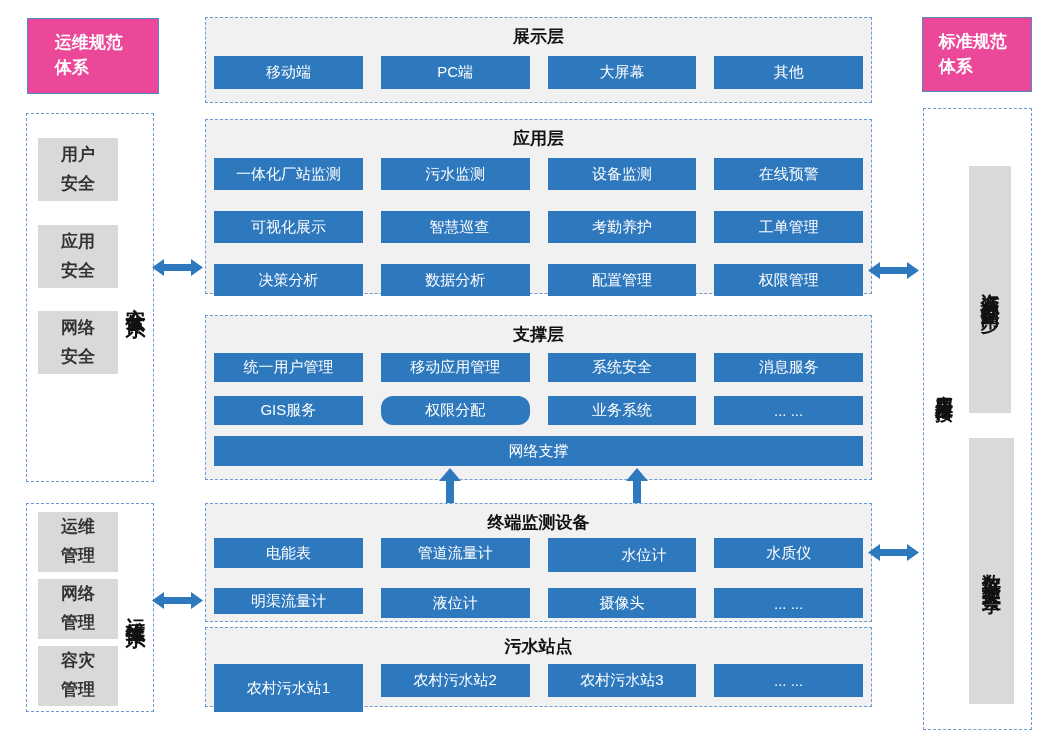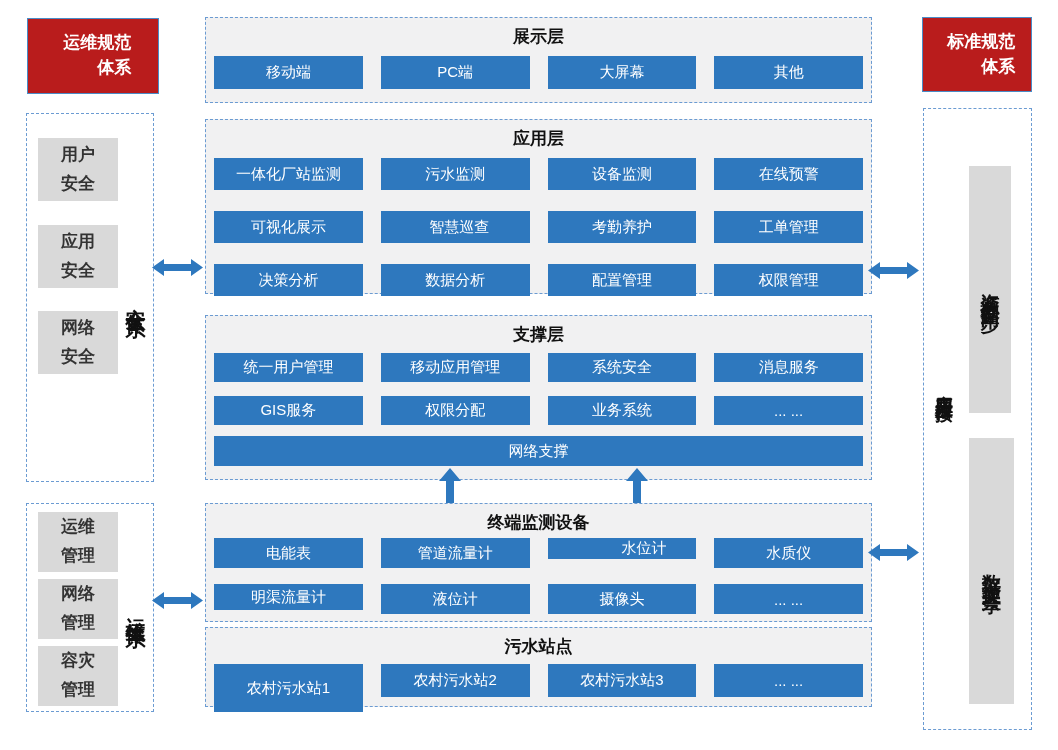--- a/index.html
+++ b/index.html
@@ -3,22 +3,22 @@
 <meta charset="utf-8">
 <style>
   html,body{margin:0;padding:0;}
   body{
     width:1058px;height:750px;position:relative;background:#ffffff;
     font-family:"Liberation Sans", sans-serif;color:#1a1a1a;overflow:hidden;
   }
   .abs{position:absolute;}
   
   .blue-header{
-    background:#b91c1c;color:#ffffff;font-weight:bold;font-size:17px;
-    display:flex;align-items:center;justify-content:center;text-align:right;
+    background:#ec4899;color:#ffffff;font-weight:bold;font-size:17px;
+    display:flex;align-items:center;justify-content:center;text-align:left;
     border:1px solid #4a8cc7;
   }
   .blue-header .wrap2{width:4.5em;line-height:1.45;word-break:break-all;}
   
   .dashed-panel{border:1px dashed #6b9bd2;background:#ffffff;}
   .layer-panel{border:1px dashed #6b9bd2;background:#f1f1f2;}
   .layer-title{
     position:absolute;left:0;right:0;top:7px;text-align:center;
     font-weight:bold;font-size:17px;color:#111;
   }
@@ -115,21 +115,21 @@
 </div>
 
 <div class="abs layer-panel" style="left:205px;top:315px;width:665px;height:163px;">
   <div class="layer-title">支撑层</div>
   <div class="grid4" style="top:37px;row-gap:14px;">
     <div class="node" style="height:29px;">统一用户管理</div>
     <div class="node" style="height:29px;">移动应用管理</div>
     <div class="node" style="height:29px;">系统安全</div>
     <div class="node" style="height:29px;">消息服务</div>
     <div class="node" style="height:29px;">GIS服务</div>
-    <div class="node" style="height:29px;">权限分配</div>
+    <div class="node" style="height:29px;border-radius:12px;">权限分配</div>
     <div class="node" style="height:29px;">业务系统</div>
     <div class="node" style="height:29px;">... ...</div>
   </div>
   <div class="wide-node" style="top:120px;height:30px;">网络支撑</div>
 </div>
 
 <div class="abs" style="left:439px;top:468px;">
   <svg width="22" height="37" viewBox="0 0 22 37">
       <polygon points="11,0 22,13 15,13 15,37 7,37 7,13 0,13" fill="#2e78be"></polygon>
     </svg>
@@ -138,21 +138,21 @@
   <svg width="22" height="37" viewBox="0 0 22 37">
       <polygon points="11,0 22,13 15,13 15,37 7,37 7,13 0,13" fill="#2e78be"></polygon>
     </svg>
 </div>
 
 <div class="abs layer-panel" style="left:205px;top:503px;width:665px;height:117px;">
   <div class="layer-title">终端监测设备</div>
   <div class="grid4" style="top:34px;row-gap:16px;">
     <div class="node" style="height:30px;">电能表</div>
     <div class="node" style="height:30px;">管道流量计</div>
-    <div class="node" style="height:21px;padding-left:44px;">水位计</div>
+    <div class="node" style="height:34px;padding-left:44px;">水位计</div>
     <div class="node" style="height:30px;">水质仪</div>
     <div class="node" style="height:26px;">明渠流量计</div>
     <div class="node" style="height:30px;">液位计</div>
     <div class="node" style="height:30px;">摄像头</div>
     <div class="node" style="height:30px;">... ...</div>
   </div>
 </div>
 
 <div class="abs layer-panel" style="left:205px;top:627px;width:665px;height:78px;">
   <div class="layer-title">污水站点</div>

